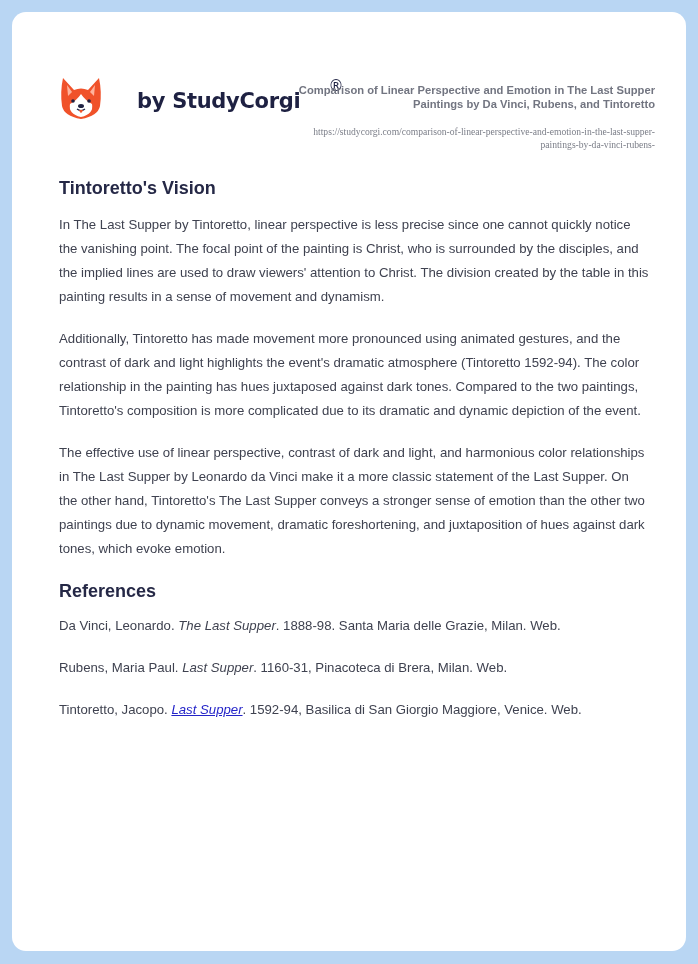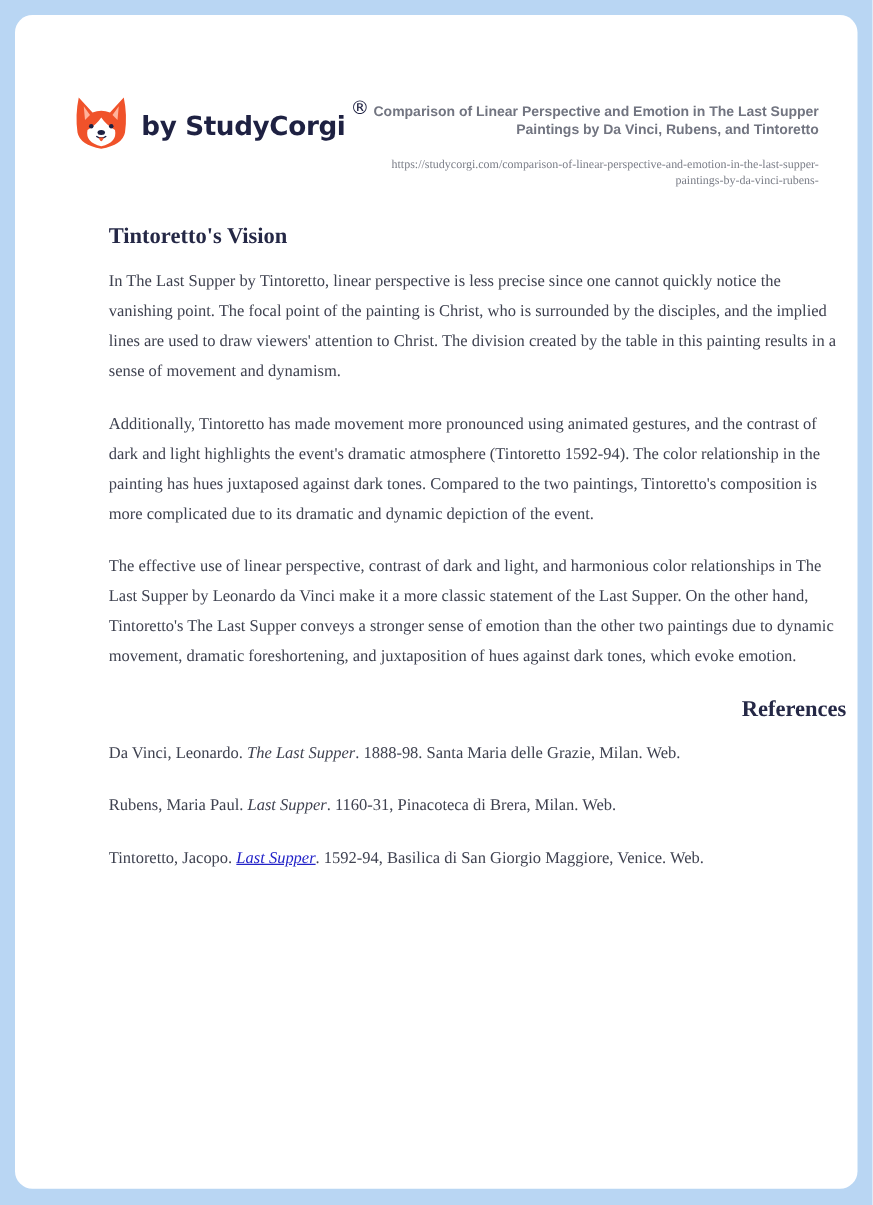--- a/index.html
+++ b/index.html
@@ -15,21 +15,21 @@
     left: 12px; top: 12px;
     width: 674px; height: 939px;
     background: #ffffff;
     border-radius: 14px;
   }
   .header {
     position: absolute; left: 0; top: 0; width: 674px; height: 130px;
   }
   .logo {
     position: absolute; left: 48px; top: 64px;
-    display: flex; align-items: center;
+    display: flex; align-items: center; gap: 24px;
   }
   .logo svg { width: 42px; height: 44px; }
   .logo-text {
     margin-left: 11px;
     font-family: "DejaVu Sans", sans-serif;
     font-weight: bold;
     font-size: 21px;
     color: #1e2142;
     letter-spacing: -0.3px;
     margin-top: 6px;
@@ -49,31 +49,31 @@
     margin-top: 16px;
   }
   .meta-url {
     font-family: Liberation Serif, serif;
     font-size: 9.6px; line-height: 13px; color: #7b7e88;
     margin-top: 14px;
   }
   .content {
     position: absolute; left: 47px; top: 164px; width: 590px;
     color: #3f4250;
-    font-family: Liberation Serif, serif;
-    font-size: 13.2px; line-height: 24px; margin-left: 28px;
+    font-family: Liberation Sans, sans-serif;
+    font-size: 13.2px; line-height: 24px;
   }
   h2 {
     margin: 0; font-size: 18px; line-height: 24px;
     color: #252846; font-weight: bold;
   }
   .content p { margin: 0; }
   .p1 { margin-top: 13px !important; }
   .pn { margin-top: 18px !important; }
-  .refs-title { margin-top: 18px !important; text-align: right; }
+  .refs-title { margin-top: 18px !important; }
   .ref { margin-top: 18px !important; }
   .ref-first { margin-top: 11px !important; }
   .ref a { color: #2323c8; text-decoration: underline; }
 </style>
 </head>
 <body>
 
 <div class="card">
   <div class="header">
     <div class="logo">

